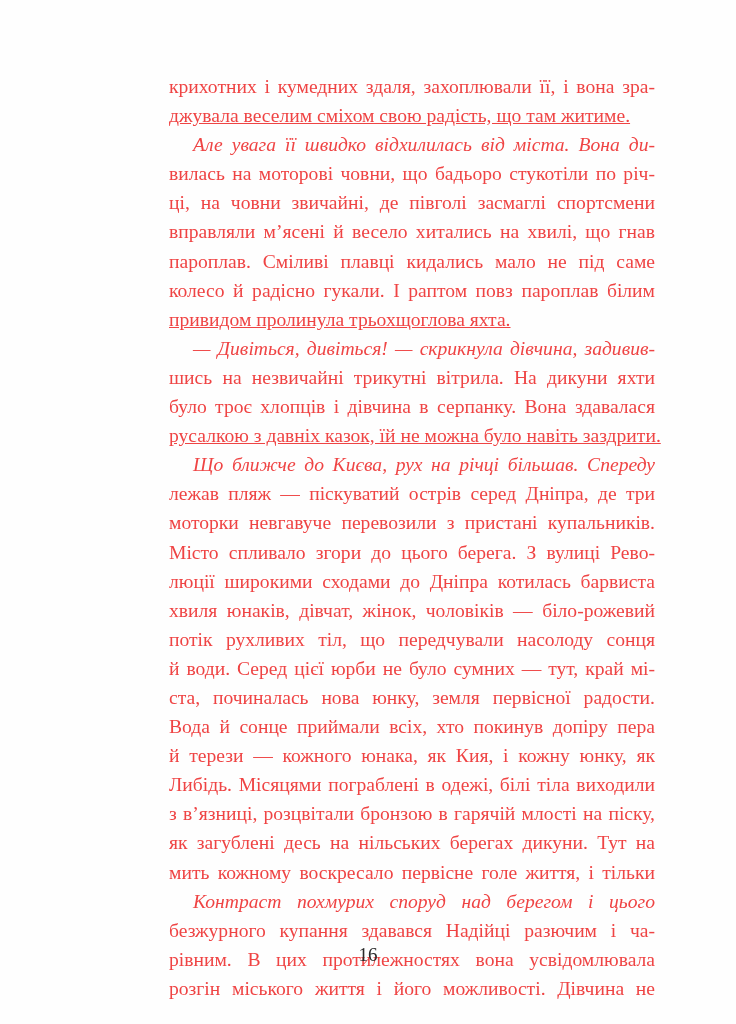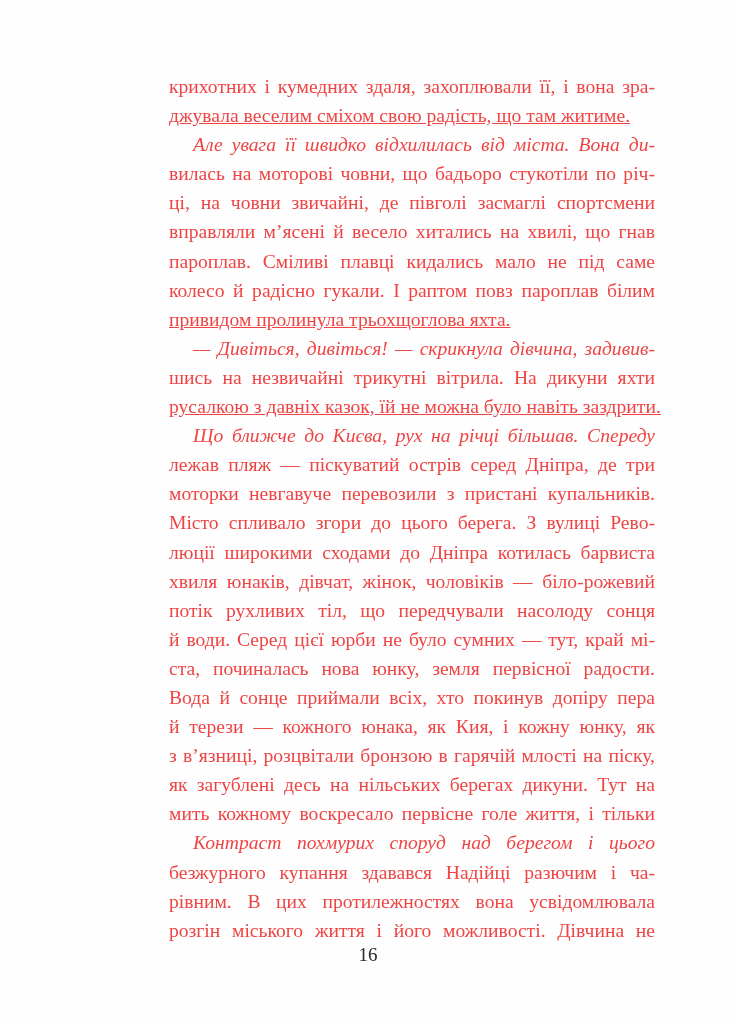--- a/index.html
+++ b/index.html
@@ -34,32 +34,34 @@
       <span class="line last">джувала веселим сміхом свою радість, що там житиме.</span>
       <span class="line indent">Але увага її швидко відхилилась від міста. Вона ди-</span>
       <span class="line">вилась на моторові човни, що бадьоро стукотіли по річ-</span>
       <span class="line">ці, на човни звичайні, де півголі засмаглі спортсмени</span>
       <span class="line">вправляли м’ясені й весело хитались на хвилі, що гнав</span>
       <span class="line">пароплав. Сміливі плавці кидались мало не під саме</span>
       <span class="line">колесо й радісно гукали. І раптом повз пароплав білим</span>
       <span class="line last">привидом пролинула трьохщоглова яхта.</span>
       <span class="line indent">— Дивіться, дивіться! — скрикнула дівчина, задивив-</span>
       <span class="line">шись на незвичайні трикутні вітрила. На дикуни яхти</span>
+      <span class="line">було троє хлопців і дівчина в серпанку. Вона здавалася</span>
       <span class="line last">русалкою з давніх казок, їй не можна було навіть заздрити.</span>
       <span class="line indent">Що ближче до Києва, рух на річці більшав. Спереду</span>
       <span class="line">лежав пляж — піскуватий острів серед Дніпра, де три</span>
       <span class="line">моторки невгавуче перевозили з пристані купальників.</span>
       <span class="line">Місто спливало згори до цього берега. З вулиці Рево-</span>
       <span class="line">люції широкими сходами до Дніпра котилась барвиста</span>
       <span class="line">хвиля юнаків, дівчат, жінок, чоловіків — біло-рожевий</span>
       <span class="line">потік рухливих тіл, що передчували насолоду сонця</span>
       <span class="line">й води. Серед цієї юрби не було сумних — тут, край мі-</span>
       <span class="line">ста, починалась нова юнку, земля первісної радости.</span>
       <span class="line">Вода й сонце приймали всіх, хто покинув допіру пера</span>
       <span class="line">й терези — кожного юнака, як Кия, і кожну юнку, як</span>
+      <span class="line">Либідь. Місяцями пограблені в одежі, білі тіла виходили</span>
       <span class="line">з в’язниці, розцвітали бронзою в гарячій млості на піску,</span>
       <span class="line">як загублені десь на нільських берегах дикуни. Тут на</span>
       <span class="line">мить кожному воскресало первісне голе життя, і тільки</span>
       <span class="line indent">Контраст похмурих споруд над берегом і цього</span>
       <span class="line">безжурного купання здавався Надійці разючим і ча-</span>
       <span class="line">рівним. В цих протилежностях вона усвідомлювала</span>
       <span class="line">розгін міського життя і його можливості. Дівчина не</span>
     </div>
   <div class="page-number">16</div>
 </div>

